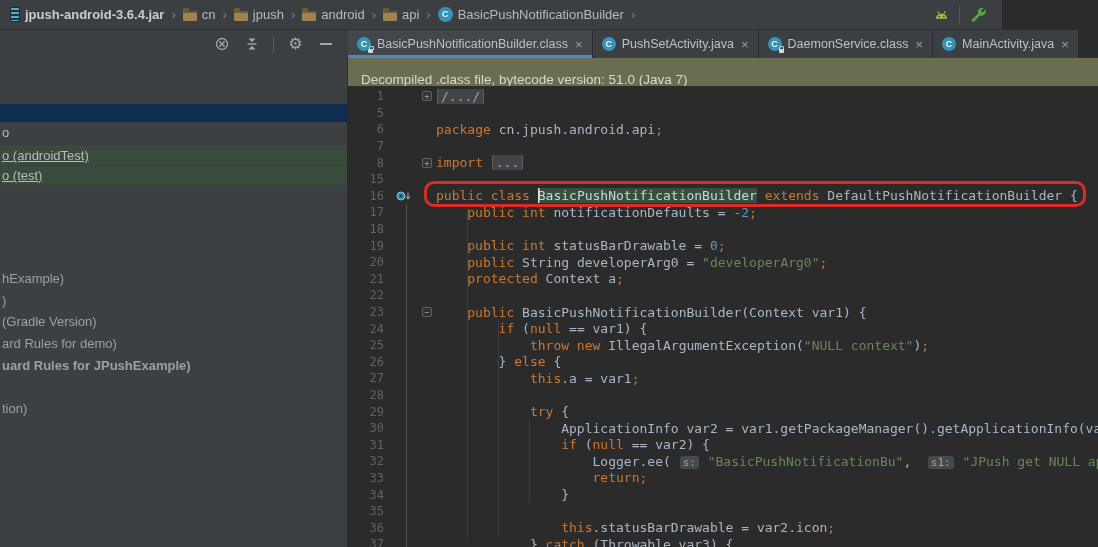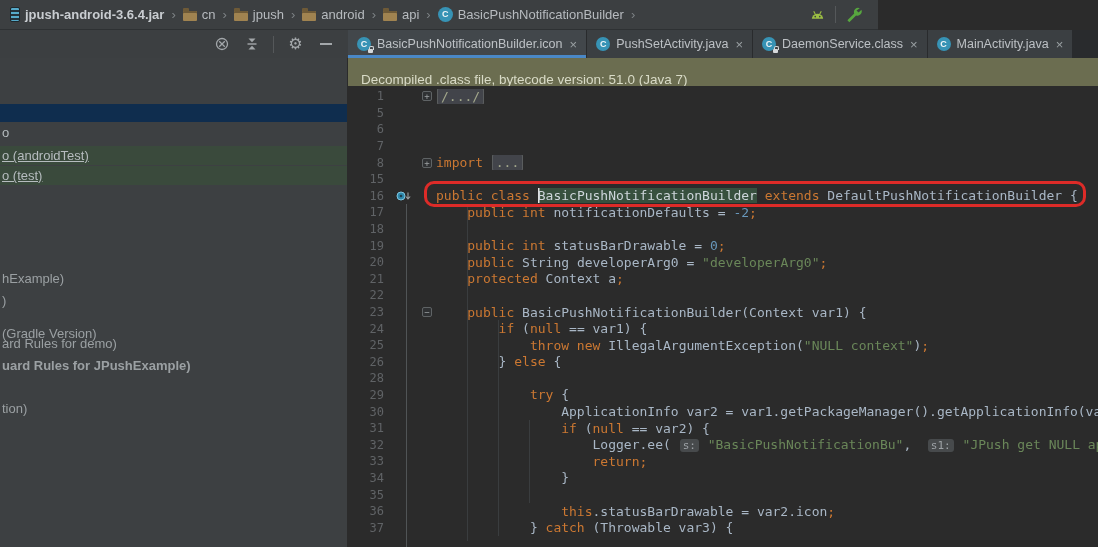--- a/index.html
+++ b/index.html
@@ -4,21 +4,21 @@
 <style>
   * { box-sizing: border-box; }
   html,body { margin:0; padding:0; }
   body {
     width:1098px; height:547px; position:relative; overflow:hidden;
     background:#2b2b2b; font-family:"Liberation Sans", sans-serif;
   }
 
   
   #topbar{
-    position:absolute; left:0; top:0; width:878px; height:30px;
+    position:absolute; left:0; top:0; width:1002px; height:30px;
     background:#3c3f41; display:flex; align-items:center;
     padding:0 10px; border-bottom:1px solid #2e3133;
   }
   #breadcrumb{ display:flex; align-items:center; flex:1; overflow:hidden; }
   .crumb{ display:flex; align-items:center; color:#b7bbbf; font-size:13px; white-space:nowrap; }
   .crumb-root .crumb-label{ font-weight:bold; color:#c9cdd1; }
   .crumb-sep{ color:#7d8285; margin:0 7px; font-size:13px; }
   .crumb-label{ margin-left:5px; }
   .jar-icon{
     width:10px; height:15px; border-radius:2px;
@@ -211,21 +211,21 @@
       <span class="gear-glyph">⚙</span>
     </span>
   <span class="pt-icon">
       <span class="minus-glyph"></span>
     </span>
 </div>
 
 <div id="tabbar">
     <div class="tab active">
       <span class="class-icon tab-ci">C<span class="lock"></span></span>
-      <span class="tab-label">BasicPushNotificationBuilder.icon</span>
+      <span class="tab-label">BasicPushNotificationBuilder.class</span>
       <span class="tab-close">×</span>
     </div>
     <div class="tab">
       <span class="class-icon tab-ci">C</span>
       <span class="tab-label">PushSetActivity.java</span>
       <span class="tab-close">×</span>
     </div>
     <div class="tab">
       <span class="class-icon tab-ci">C<span class="lock"></span></span>
       <span class="tab-label">DaemonService.class</span>
@@ -242,53 +242,54 @@
   <span>Decompiled .class file, bytecode version: 51.0 (Java 7)</span>
 </div>
 
 <div id="project-panel">
     <div class="tree-row selected" style="top: 46px; height: 18px;"></div>
     <div class="tree-row " style="top: 65px; height: 18px;">o</div>
     <div class="tree-row green" style="top: 88px; height: 19px;">o (androidTest)</div>
     <div class="tree-row green" style="top: 108px; height: 19px;">o (test)</div>
     <div class="tree-row dim" style="top: 210px; height: 20px;">hExample)</div>
     <div class="tree-row dim" style="top: 232px; height: 20px;">)</div>
-    <div class="tree-row dim" style="top: 265px; height: 20px;">(Gradle Version)</div>
+    <div class="tree-row dim" style="top: 253px; height: 20px;">(Gradle Version)</div>
     <div class="tree-row dim" style="top: 275px; height: 20px;">ard Rules for demo)</div>
     <div class="tree-row dim" style="top: 297px; height: 20px; font-weight: bold;">uard Rules for JPushExample)</div>
     <div class="tree-row dim" style="top: 340px; height: 20px;">tion)</div>
   </div>
 
 <div id="editor">
   <div id="fold-line"></div>
   <div class="guide" style="left:119px; top:118px; height:337px;"></div>
   <div class="guide" style="left:150px; top:234px; height:216px;"></div>
   <div class="guide" style="left:181px; top:334px; height:83px;"></div>
   <div id="code-lines">
       <div class="cl"><span class="ln">1</span><span class="mk"></span><span class="fd"><span class="fold-box">+</span></span><span class="ct"><span class="tk-f">/.../</span></span></div>
       <div class="cl"><span class="ln">5</span><span class="mk"></span><span class="fd"></span><span class="ct"></span></div>
-      <div class="cl"><span class="ln">6</span><span class="mk"></span><span class="fd"></span></div>
+      <div class="cl"><span class="ln">6</span><span class="mk"></span><span class="fd"></span><span class="ct"><span class="tk-k">package </span><span class="tk-p">cn.jpush.android.api</span><span class="tk-k">;</span></span></div>
       <div class="cl"><span class="ln">7</span><span class="mk"></span><span class="fd"></span><span class="ct"></span></div>
       <div class="cl"><span class="ln">8</span><span class="mk"></span><span class="fd"><span class="fold-box">+</span></span><span class="ct"><span class="tk-k">import </span><span class="tk-f">...</span></span></div>
       <div class="cl"><span class="ln">15</span><span class="mk"></span><span class="fd"></span><span class="ct"></span></div>
       <div class="cl"><span class="ln">16</span><span class="mk"><svg width="18" height="14" viewBox="0 0 18 14">
             <circle cx="5" cy="7" r="4" fill="#2e89ad" stroke="#7fc4de" stroke-width="1"></circle>
             <circle cx="5" cy="7" r="1.3" fill="#1c3e4c"></circle>
             <path d="M12 3.5 v6 M9.8 7.5 L12 9.9 L14.2 7.5" stroke="#9aa0a3" stroke-width="1.1" fill="none"></path>
           </svg></span><span class="fd"></span><span class="ct"><span class="tk-k">public class </span><span class="tk-H">BasicPushNotificationBuilder</span><span class="tk-p"> </span><span class="tk-k">extends</span><span class="tk-p"> DefaultPushNotificationBuilder {</span></span></div>
       <div class="cl"><span class="ln">17</span><span class="mk"></span><span class="fd"></span><span class="ct" style="padding-left: 4ch;"><span class="tk-k">public int </span><span class="tk-p">notificationDefaults = </span><span class="tk-n">-2</span><span class="tk-k">;</span></span></div>
       <div class="cl"><span class="ln">18</span><span class="mk"></span><span class="fd"></span></div>
       <div class="cl"><span class="ln">19</span><span class="mk"></span><span class="fd"></span><span class="ct" style="padding-left: 4ch;"><span class="tk-k">public int </span><span class="tk-p">statusBarDrawable = </span><span class="tk-n">0</span><span class="tk-k">;</span></span></div>
       <div class="cl"><span class="ln">20</span><span class="mk"></span><span class="fd"></span><span class="ct" style="padding-left: 4ch;"><span class="tk-k">public </span><span class="tk-p">String developerArg0 = </span><span class="tk-s">"developerArg0"</span><span class="tk-k">;</span></span></div>
       <div class="cl"><span class="ln">21</span><span class="mk"></span><span class="fd"></span><span class="ct" style="padding-left: 4ch;"><span class="tk-k">protected </span><span class="tk-p">Context a</span><span class="tk-k">;</span></span></div>
       <div class="cl"><span class="ln">22</span><span class="mk"></span><span class="fd"></span><span class="ct"></span></div>
       <div class="cl"><span class="ln">23</span><span class="mk"></span><span class="fd"><span class="fold-box">−</span></span><span class="ct" style="padding-left: 4ch;"><span class="tk-k">public </span><span class="tk-p">BasicPushNotificationBuilder(Context var1) {</span></span></div>
       <div class="cl"><span class="ln">24</span><span class="mk"></span><span class="fd"></span><span class="ct" style="padding-left: 8ch;"><span class="tk-k">if </span><span class="tk-p">(</span><span class="tk-k">null </span><span class="tk-p">== var1) {</span></span></div>
       <div class="cl"><span class="ln">25</span><span class="mk"></span><span class="fd"></span><span class="ct" style="padding-left: 12ch;"><span class="tk-k">throw new </span><span class="tk-p">IllegalArgumentException(</span><span class="tk-s">"NULL context"</span><span class="tk-p">)</span><span class="tk-k">;</span></span></div>
       <div class="cl"><span class="ln">26</span><span class="mk"></span><span class="fd"></span><span class="ct" style="padding-left: 8ch;"><span class="tk-p">} </span><span class="tk-k">else </span><span class="tk-p">{</span></span></div>
+      <div class="cl"><span class="ln">27</span><span class="mk"></span><span class="fd"></span><span class="ct" style="padding-left: 12ch;"><span class="tk-k">this</span><span class="tk-p">.a = var1</span><span class="tk-k">;</span></span></div>
       <div class="cl"><span class="ln">28</span><span class="mk"></span><span class="fd"></span><span class="ct"></span></div>
       <div class="cl"><span class="ln">29</span><span class="mk"></span><span class="fd"></span><span class="ct" style="padding-left: 12ch;"><span class="tk-k">try </span><span class="tk-p">{</span></span></div>
       <div class="cl"><span class="ln">30</span><span class="mk"></span><span class="fd"></span><span class="ct" style="padding-left: 16ch;"><span class="tk-p">ApplicationInfo var2 = var1.getPackageManager().getApplicationInfo(var</span></span></div>
       <div class="cl"><span class="ln">31</span><span class="mk"></span><span class="fd"></span><span class="ct" style="padding-left: 16ch;"><span class="tk-k">if </span><span class="tk-p">(</span><span class="tk-k">null </span><span class="tk-p">== var2) {</span></span></div>
       <div class="cl"><span class="ln">32</span><span class="mk"></span><span class="fd"></span><span class="ct" style="padding-left: 20ch;"><span class="tk-p">Logger.ee( </span><span class="tk-h">s:</span><span class="tk-p"> </span><span class="tk-s">"BasicPushNotificationBu"</span><span class="tk-p">,  </span><span class="tk-h">s1:</span><span class="tk-p"> </span><span class="tk-s">"JPush get NULL appIn</span></span></div>
       <div class="cl"><span class="ln">33</span><span class="mk"></span><span class="fd"></span><span class="ct" style="padding-left: 20ch;"><span class="tk-k">return</span><span class="tk-k">;</span></span></div>
       <div class="cl"><span class="ln">34</span><span class="mk"></span><span class="fd"></span><span class="ct" style="padding-left: 16ch;"><span class="tk-p">}</span></span></div>
       <div class="cl"><span class="ln">35</span><span class="mk"></span><span class="fd"></span><span class="ct"></span></div>
       <div class="cl"><span class="ln">36</span><span class="mk"></span><span class="fd"></span><span class="ct" style="padding-left: 16ch;"><span class="tk-k">this</span><span class="tk-p">.statusBarDrawable = var2.icon</span><span class="tk-k">;</span></span></div>
       <div class="cl"><span class="ln">37</span><span class="mk"></span><span class="fd"></span><span class="ct" style="padding-left: 12ch;"><span class="tk-p">} </span><span class="tk-k">catch </span><span class="tk-p">(Throwable var3) {</span></span></div>

